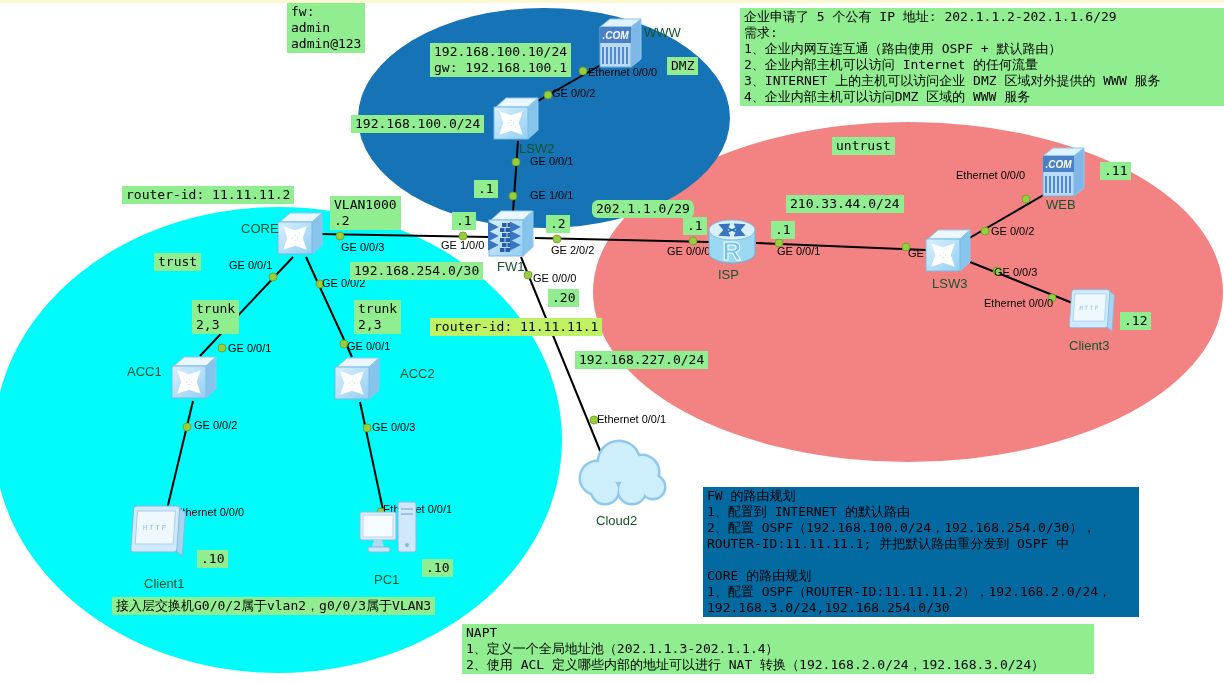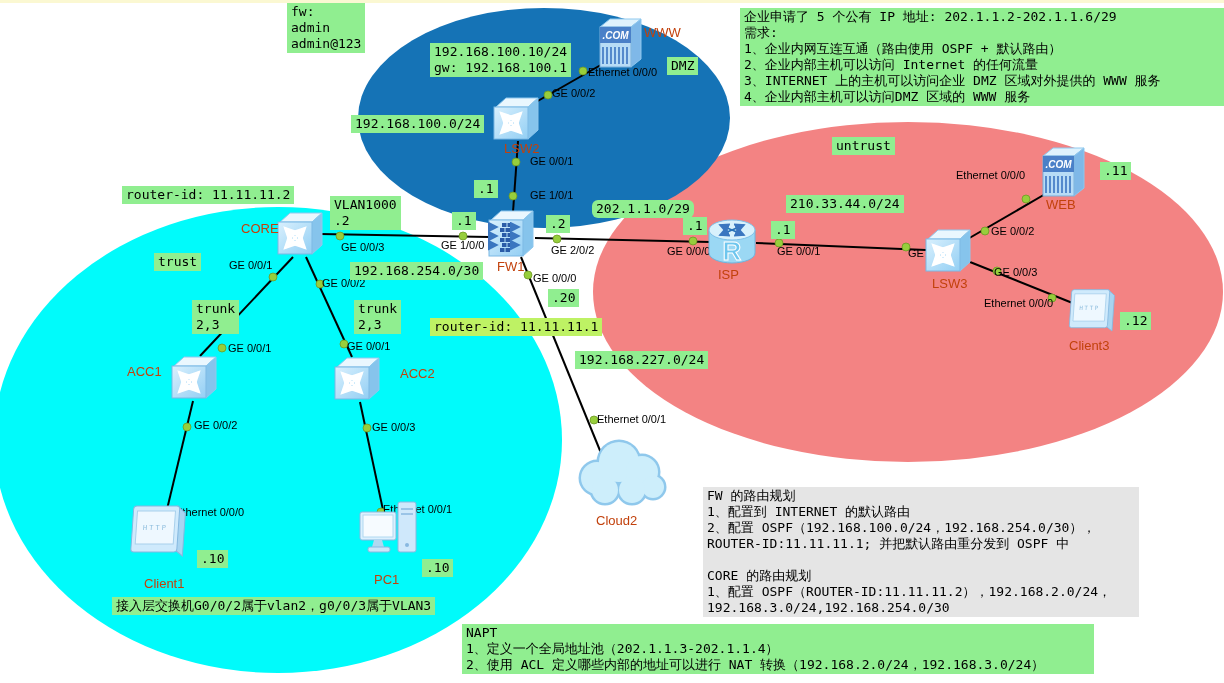--- a/index.html
+++ b/index.html
@@ -9,21 +9,21 @@
   .zone{position:absolute;border-radius:50%;}
   .z-untrust{z-index:1;}
   .z-dmz{z-index:2;}
   .z-trust{z-index:1;}
   #links-svg{position:absolute;left:0;top:0;width:1224px;height:683px;z-index:3;}
   .glabel{position:absolute;z-index:5;font-family:"DejaVu Sans Mono","Liberation Mono",monospace;
           font-size:13px;line-height:16px;color:#000;padding:1px 4px;white-space:pre;}
   .portlabel{position:absolute;z-index:4;font-size:11px;line-height:12px;color:#000;white-space:nowrap;}
   .dev{position:absolute;z-index:6;}
   .dev svg{display:block;width:100%;height:100%;}
-  .devname{position:absolute;z-index:6;font-size:13px;color:#c2410c;white-space:nowrap;}
+  .devname{position:absolute;z-index:6;font-size:13px;color:#14532d;white-space:nowrap;}
   #defs-holder{position:absolute;width:0;height:0;overflow:hidden;}
 </style>
 </head>
 <body>
 
 <div id="canvas">
   <div id="defs-holder">
     <svg width="0" height="0">
       <defs>
         <linearGradient id="swg" x1="0" y1="0" x2="1" y2="1">
@@ -141,21 +141,21 @@
       <div class="glabel" style="left: 575px; top: 351px; background: rgb(144, 238, 144);">192.168.227.0/24</div>
       <div class="glabel" style="left: 192px; top: 300px; background: rgb(144, 238, 144);">trunk
 2,3</div>
       <div class="glabel" style="left: 354px; top: 300px; background: rgb(144, 238, 144);">trunk
 2,3</div>
       <div class="glabel" style="left: 1100px; top: 162px; background: rgb(144, 238, 144);">.11</div>
       <div class="glabel" style="left: 1120px; top: 312px; background: rgb(144, 238, 144);">.12</div>
       <div class="glabel" style="left: 197px; top: 550px; background: rgb(144, 238, 144);">.10</div>
       <div class="glabel" style="left: 422px; top: 559px; background: rgb(144, 238, 144);">.10</div>
       <div class="glabel" style="left: 112px; top: 597px; background: rgb(144, 238, 144);">接入层交换机G0/0/2属于vlan2，g0/0/3属于VLAN3</div>
-      <div class="glabel" style="left: 703px; top: 487px; background: #e5e5e5; width: 428px;">FW 的路由规划
+      <div class="glabel" style="left: 703px; top: 487px; background: #0369a1; width: 428px;">FW 的路由规划
 1、配置到 INTERNET 的默认路由
 2、配置 OSPF（192.168.100.0/24，192.168.254.0/30），
 ROUTER-ID:11.11.11.1; 并把默认路由重分发到 OSPF 中
 
 CORE 的路由规划
 1、配置 OSPF（ROUTER-ID:11.11.11.2），192.168.2.0/24，
 192.168.3.0/24,192.168.254.0/30</div>
       <div class="glabel" style="left: 462px; top: 624px; background: rgb(144, 238, 144); width: 624px;">NAPT
 1、定义一个全局地址池（202.1.1.3-202.1.1.4）
 2、使用 ACL 定义哪些内部的地址可以进行 NAT 转换（192.168.2.0/24，192.168.3.0/24）</div>
@@ -168,21 +168,21 @@
       <rect x="2" y="11" width="34" height="32" fill="url(#swg)" stroke="#7ab8e4"></rect>
       <g stroke="#ffffff" stroke-width="2.4">
         <line x1="19" y1="27" x2="9" y2="17" marker-end="url(#ah)"></line>
         <line x1="19" y1="27" x2="29" y2="17" marker-end="url(#ah)"></line>
         <line x1="19" y1="27" x2="9" y2="37" marker-end="url(#ah)"></line>
         <line x1="19" y1="27" x2="29" y2="37" marker-end="url(#ah)"></line>
       </g>
       <circle cx="19" cy="27" r="2.4" fill="#fff"></circle>
     </svg>
       </div>
-      <div class="devname" style="left: 504px; top: 141px;">LSW2</div>
+      <div class="devname" style="left: 519px; top: 141px;">LSW2</div>
       <div class="dev" style="left: 276px; top: 211px; width: 48px; height: 46px;">
         <svg viewBox="0 0 48 46">
       <polygon points="4,11 14,2 46,2 36,11" fill="#eaf7fe" stroke="#8fc8ee"></polygon>
       <polygon points="36,11 46,2 46,34 36,43" fill="#86c4ec" stroke="#8fc8ee"></polygon>
       <rect x="2" y="11" width="34" height="32" fill="url(#swg)" stroke="#7ab8e4"></rect>
       <g stroke="#ffffff" stroke-width="2.4">
         <line x1="19" y1="27" x2="9" y2="17" marker-end="url(#ah)"></line>
         <line x1="19" y1="27" x2="29" y2="17" marker-end="url(#ah)"></line>
         <line x1="19" y1="27" x2="9" y2="37" marker-end="url(#ah)"></line>
         <line x1="19" y1="27" x2="29" y2="37" marker-end="url(#ah)"></line>

